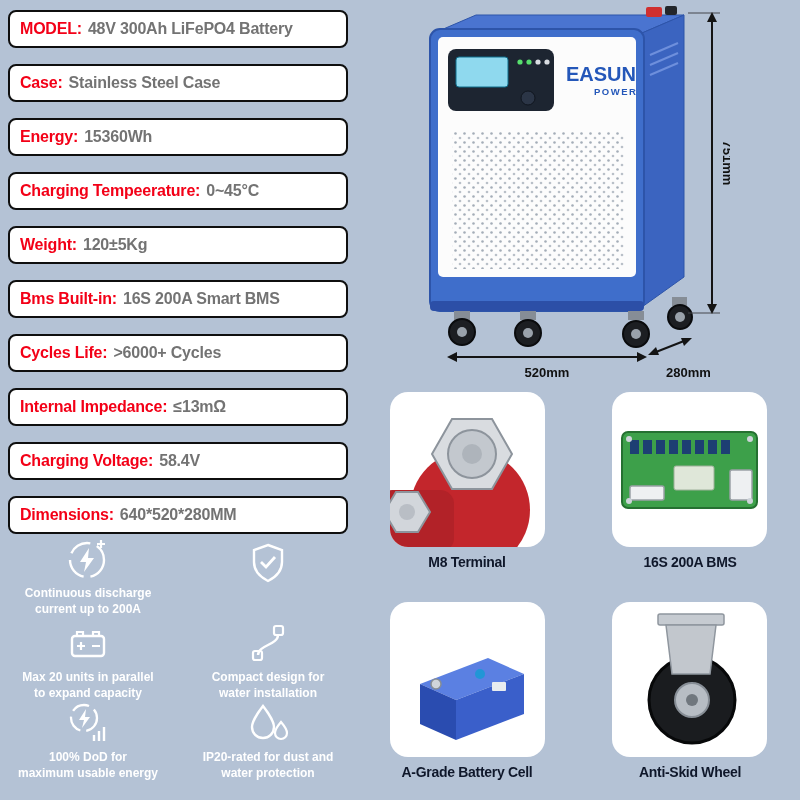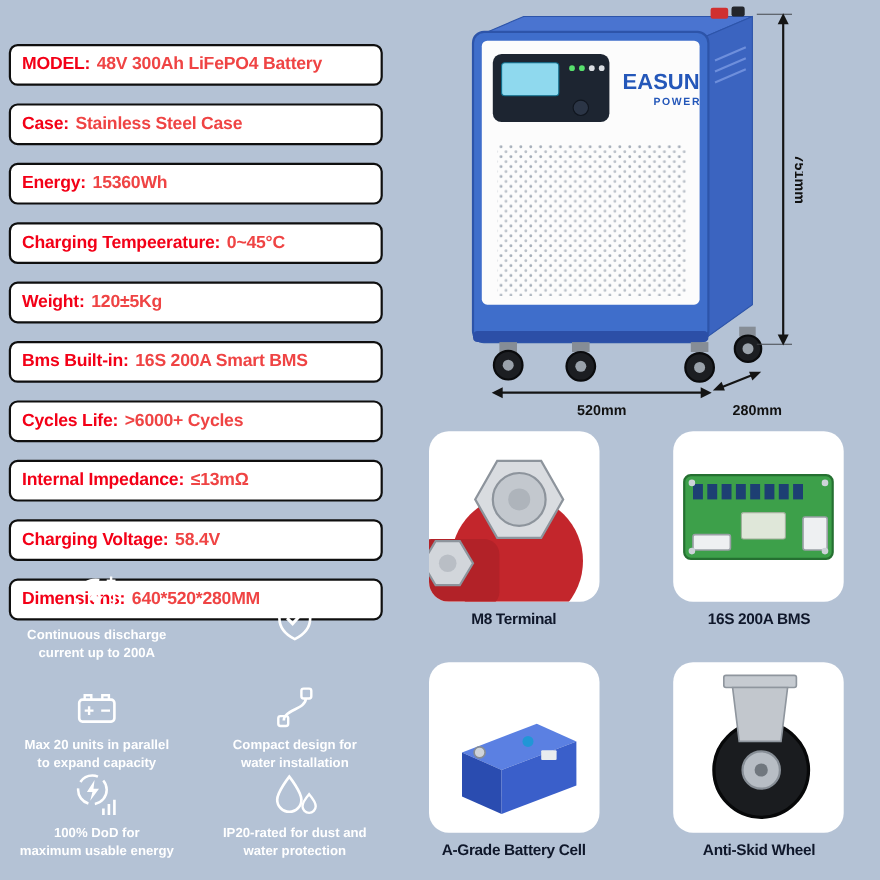--- a/index.html
+++ b/index.html
@@ -3,23 +3,23 @@
 <meta charset="utf-8">
 <style>
   * { margin:0; padding:0; box-sizing:border-box; }
   html,body { width:800px; height:800px; }
   body { font-family:"Liberation Sans", sans-serif; }
   .page { position:relative; width:800px; height:800px; background:#b4c2d5; overflow:hidden; }
 
   
   .spec-row { position:absolute; left:8px; width:340px; height:38px; background:#ffffff;
     border:2px solid #0f0f0f; border-radius:8px; display:flex; align-items:center;
-    padding:0 10px; font-weight:bold; font-size:16px; letter-spacing:-0.2px; white-space:nowrap;margin-top:30px; }
+    padding:0 10px; font-weight:bold; font-size:16px; letter-spacing:-0.2px; white-space:nowrap; }
   .spec-label { color:#f30017; margin-right:6px; }
-  .spec-value { color:#ef4444; }
+  .spec-value { color:#737373; }
 
   
   .feature { position:absolute; width:170px; text-align:center; color:#ffffff; }
   .f-icon { height:46px; display:flex; align-items:center; justify-content:center; margin-bottom:3px; }
   .f-text { font-size:12px; font-weight:bold; line-height:1.35; white-space:pre-line; }
 
   
   .battery { position:absolute; left:390px; top:5px; width:340px; height:375px; }
   .battery svg text { font-family:"Liberation Sans", sans-serif; }
 
@@ -71,21 +71,21 @@
         <span class="spec-label">Charging Voltage:</span>
         <span class="spec-value">58.4V</span>
       </div>
     <div class="spec-row" style="top:496px">
         <span class="spec-label">Dimensions:</span>
         <span class="spec-value">640*520*280MM</span>
       </div>
   </div>
 
   <div>
-    <div class="feature" style="left:3px;top:520px">
+    <div class="feature" style="left:3px;top:536px">
       <div class="f-icon">
         <svg width="44" height="44" viewBox="0 0 44 44">
             <circle cx="21" cy="23" r="17" fill="none" stroke="#fff" stroke-width="2.4" stroke-dasharray="23 7"></circle>
             <path d="M23 11 L14 25 h6 L18 35 L28 21 h-6 Z" fill="#fff"></path>
             <path d="M31 7 h8 M35 3 v8" stroke="#fff" stroke-width="2.2" fill="none"></path>
           </svg>
       </div>
       <div class="f-text">Continuous discharge
 current up to 200A</div>
     </div>

